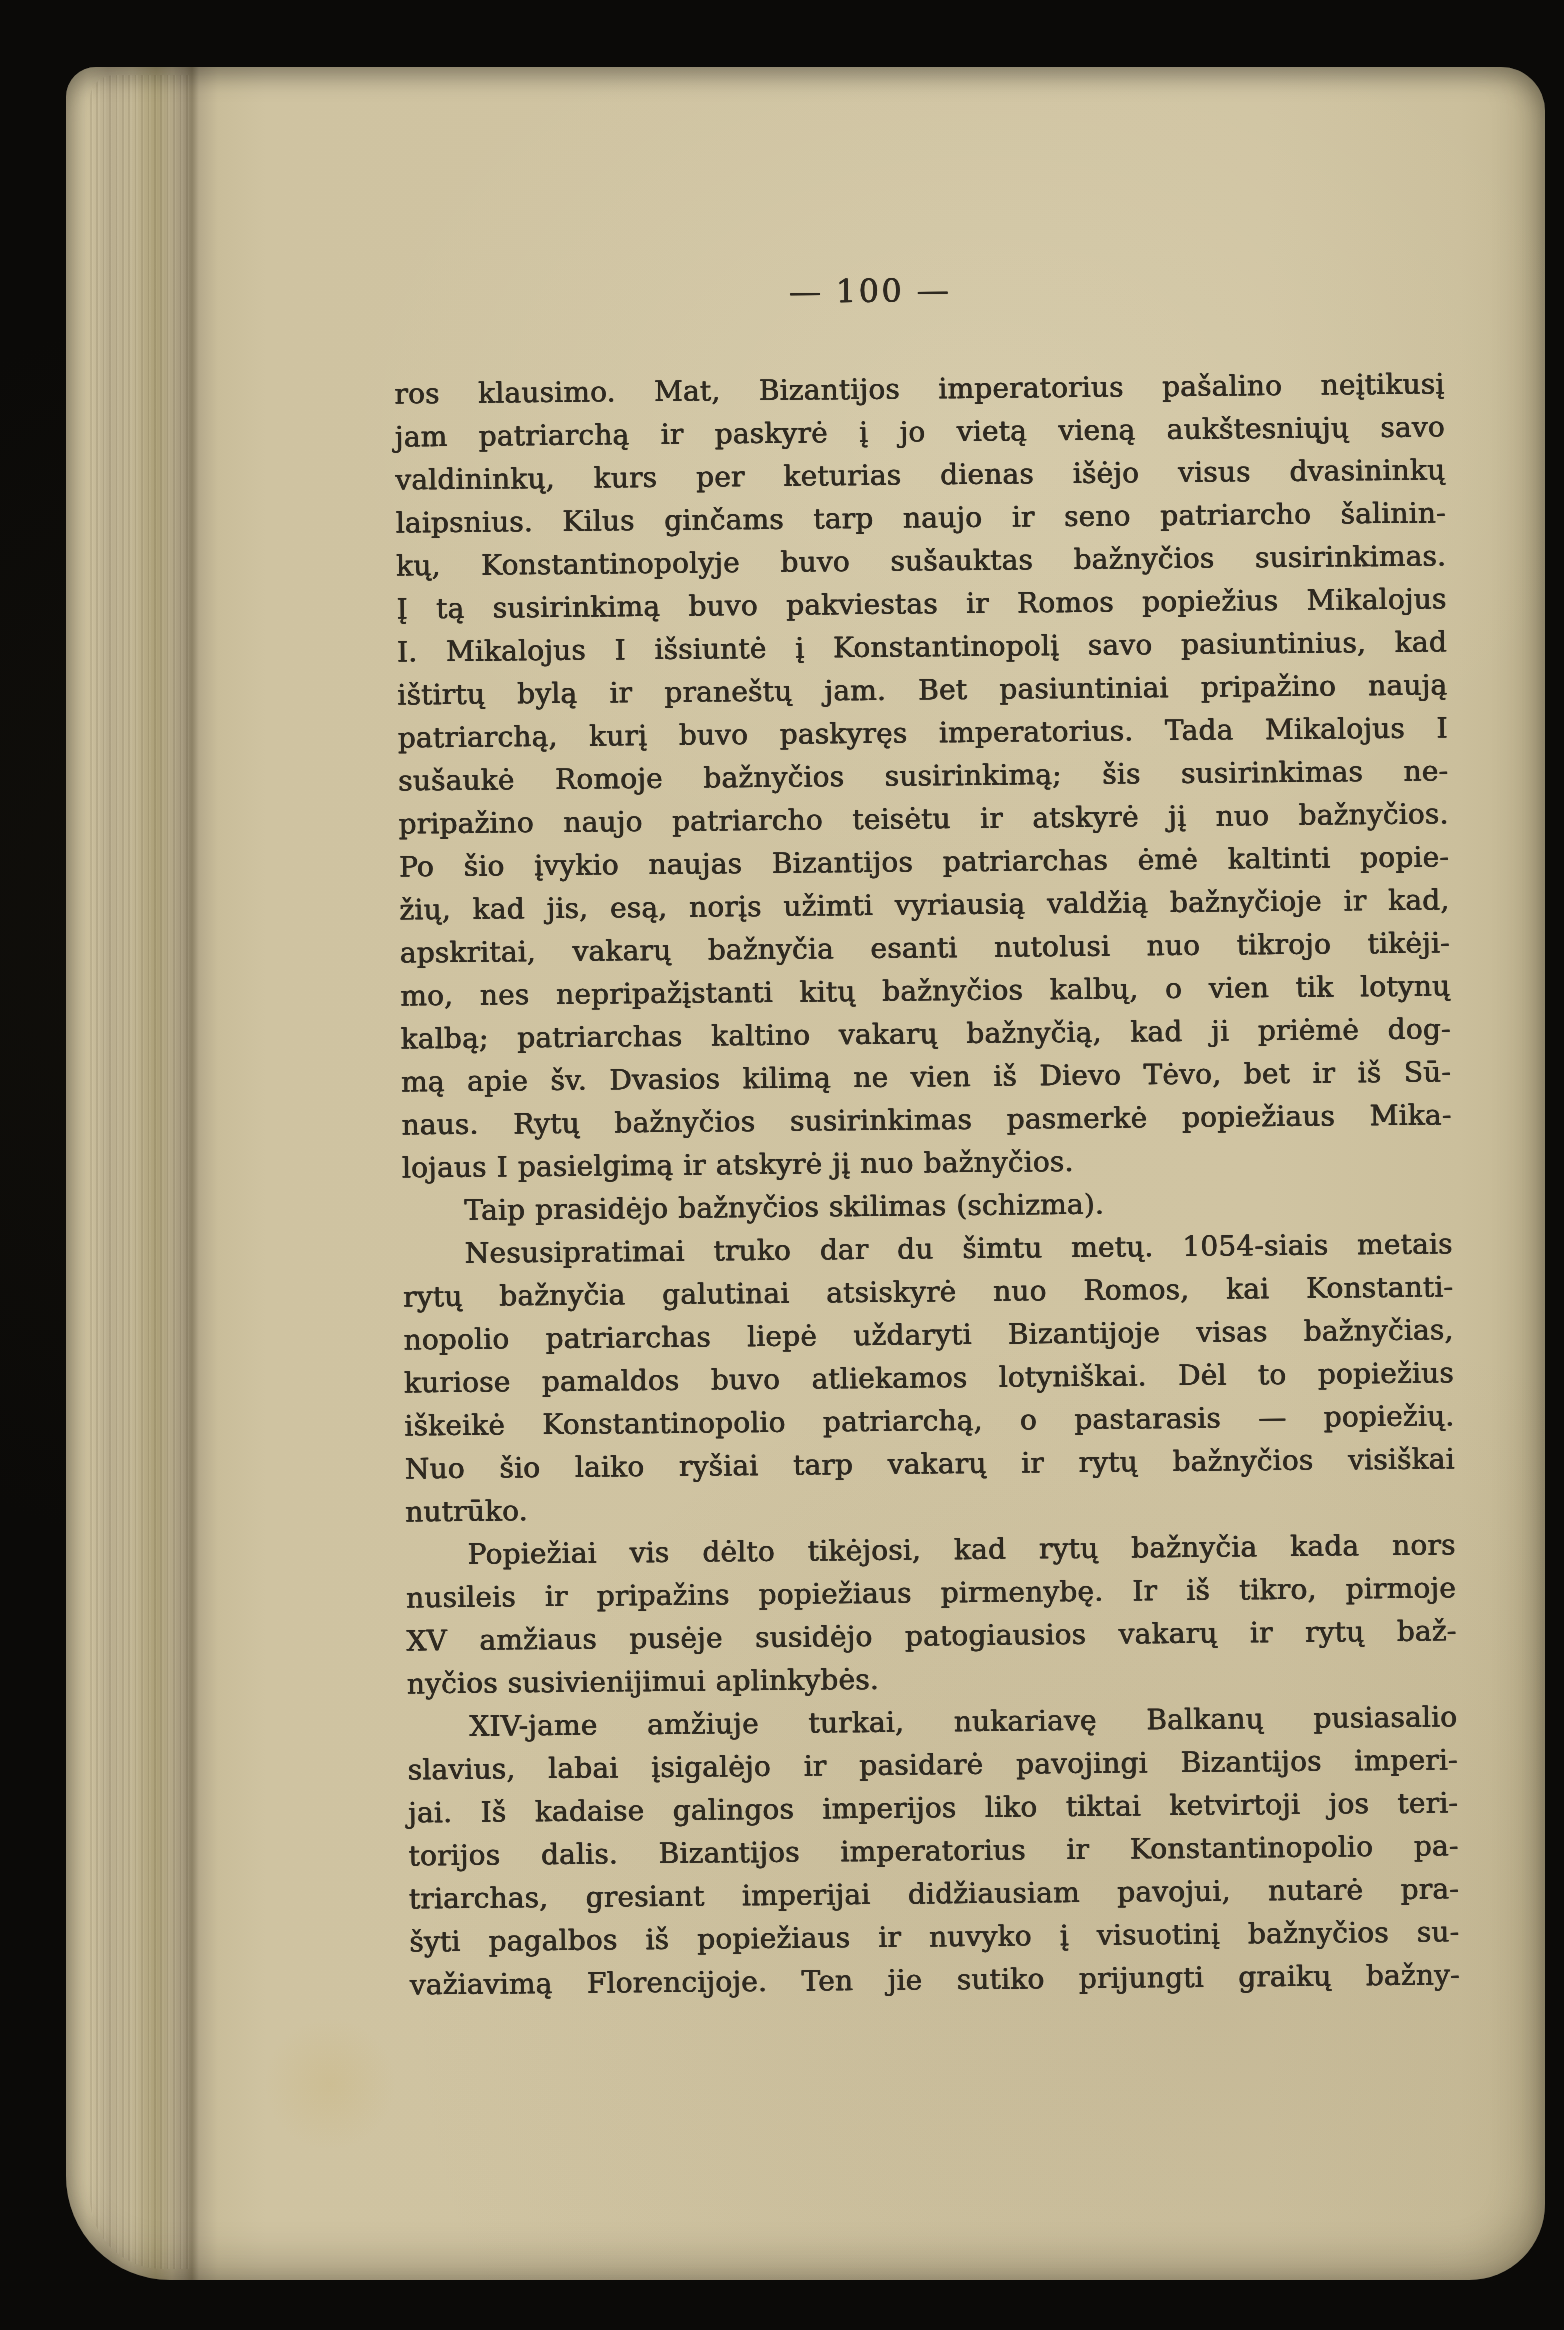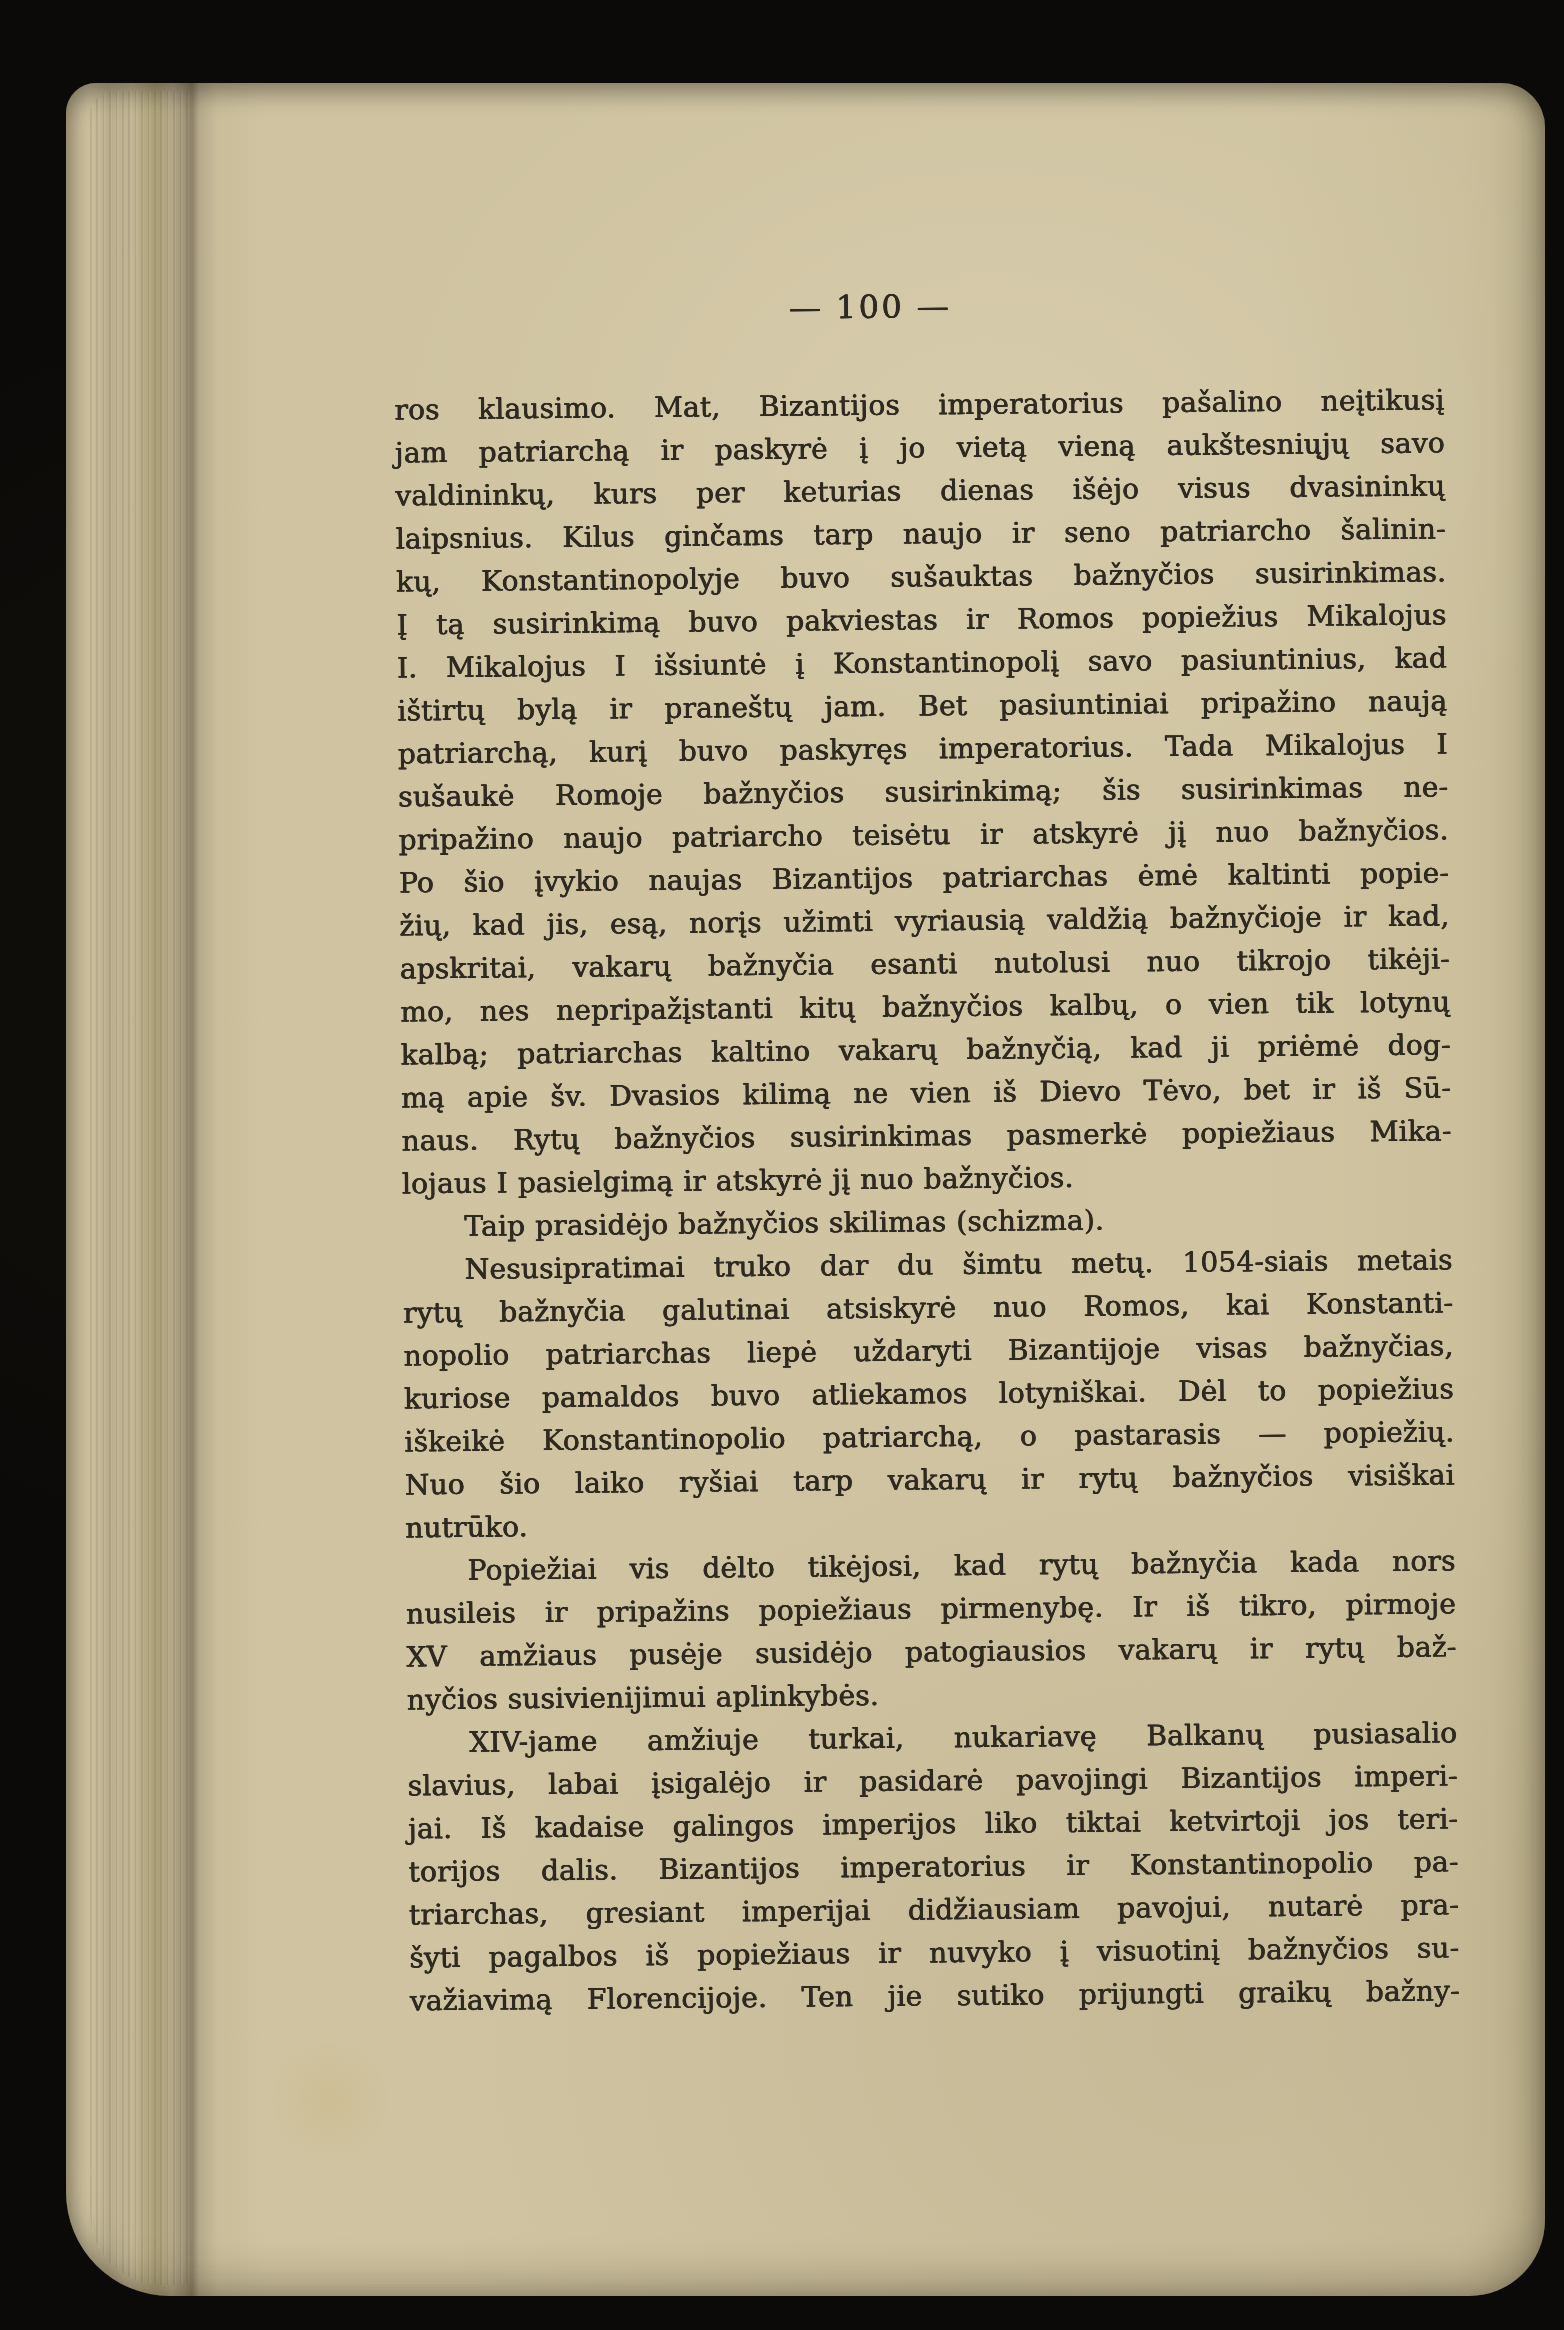--- a/index.html
+++ b/index.html
@@ -25,21 +25,20 @@
       radial-gradient(ellipse 1201px 1041px at 78% 88%, rgba(110,92,55,0.10), transparent 68%),
       linear-gradient(90deg,
         #c6ba98 0px,  #cec29f 21px,  #b9ad8e 42px,  #c1b593 66px,
         #aca078 90px, #b4a888 106px, #a1957a 118px, #8d8266 126px,
         #b5a98b 133px, #c9bd9a 152px, #cfc3a1 200px, #d0c4a2 1201px,
         #cbbf9c 1393px, #c2b692 1479px);
     box-shadow:
       inset 0 11.2px 22.4px rgba(0,0,0,0.28),
       inset -13px -17.6px 38px rgba(35,27,10,0.25),
       inset 8px 0 17.6px rgba(0,0,0,0.10);
-    margin-top: 16px;
   }
 
   
   .edge-streaks {
     position: absolute;
     left: 24px; top: 8px; bottom: 11.2px; width: 102px;
     background: repeating-linear-gradient(90deg,
       rgba(60,48,28,0.10) 0px, rgba(60,48,28,0.10) 1.6px,
       rgba(255,250,230,0.05) 1.6px, rgba(255,250,230,0.05) 3.2px,
       transparent 3.2px, transparent 6.4px);

